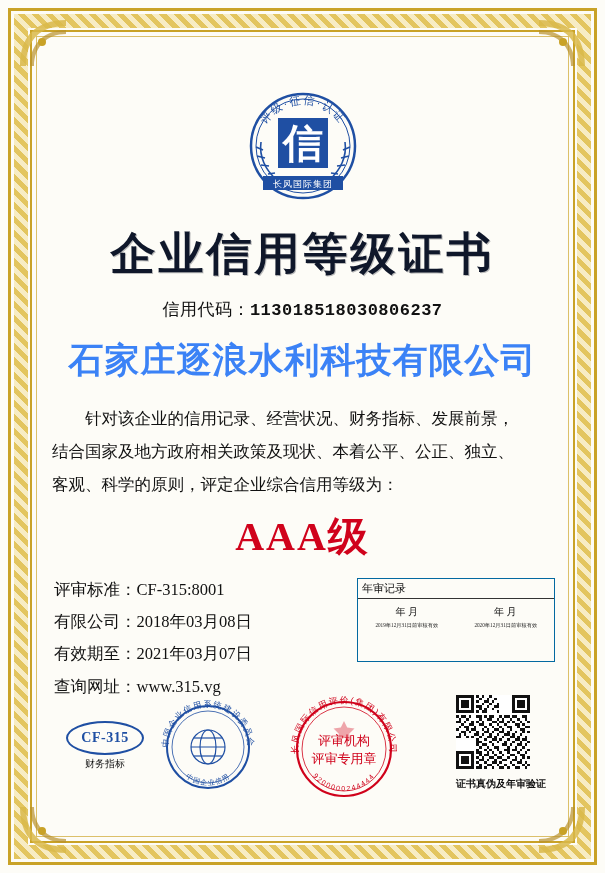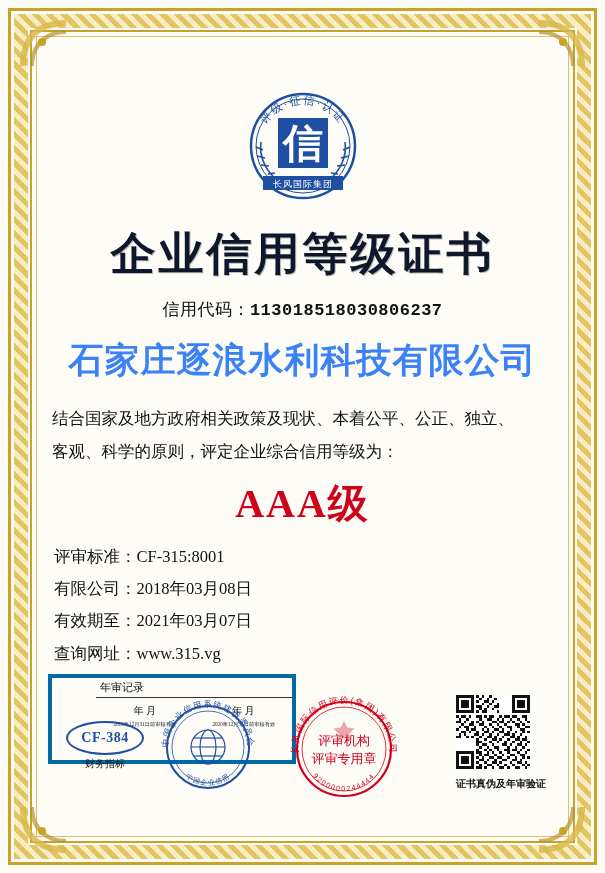--- a/index.html
+++ b/index.html
@@ -128,37 +128,35 @@
     font-weight: bold;
     color: #d0021b;
     margin-top: 8px;
     letter-spacing: 2px;
     font-family: "Liberation Serif", serif;
   }
 
   .lower {
     display: flex;
     margin-top: 10px;
-    flex-direction: column;
   }
   .lower-left {
     flex: 1;
     font-size: 16.5px;
     line-height: 1.95;
     color: #111;
     padding-left: 6px;
   }
   .lower-right {
     width: 200px;
     padding-top: 4px;
   }
   .review-box {
-    border: 4px solid #0369a1;
+    border: 1px solid #0369a1;
     width: 196px;
-    padding-left: 44px;
   }
   .review-box .rb-title {
     border-bottom: 1px solid #333;
     font-size: 11px;
     padding: 2px 4px;
     color: #111;
   }
   .rb-cells {
     display: flex;
     height: 62px;
@@ -304,20 +302,21 @@
 
     <div class="title">企业信用等级证书</div>
 
     <div class="code-line">
       <span>信用代码：</span><span class="code-val">113018518030806237</span>
     </div>
 
     <div class="company">石家庄逐浪水利科技有限公司</div>
 
     <div class="body-text">
+      <p class="first">针对该企业的信用记录、经营状况、财务指标、发展前景，</p>
       <p>结合国家及地方政府相关政策及现状、本着公平、公正、独立、</p>
       <p>客观、科学的原则，评定企业综合信用等级为：</p>
     </div>
 
     <div class="grade">AAA级</div>
 
     <div class="lower">
       <div class="lower-left">
         <div>评审标准：CF-315:8001</div>
         <div>有限公司：2018年03月08日</div>
@@ -337,21 +336,21 @@
               <div class="tiny">2020年12月31日前审核有效</div>
             </div>
           </div>
         </div>
       </div>
     </div>
 
     <div class="stamps">
 
       <div class="stamp" style="left: 18px; top: 26px;">
-        <div class="cf-badge">CF-384</div>
+        <div class="cf-badge">CF-315</div>
         <div class="stamp-caption">财务指标</div>
       </div>
 
       <div class="stamp" style="left: 110px; top: 0px;">
         <svg width="100" height="100" viewBox="0 0 100 100">
           <defs>
             <path id="csOuter" d="M 10 52 A 40 40 0 1 1 90 52"></path>
             <path id="csBottom" d="M 14 54 A 36 36 0 0 0 86 54"></path>
           </defs>
           <circle cx="50" cy="52" r="41" fill="none" stroke="#1f4fa3" stroke-width="2"></circle>

